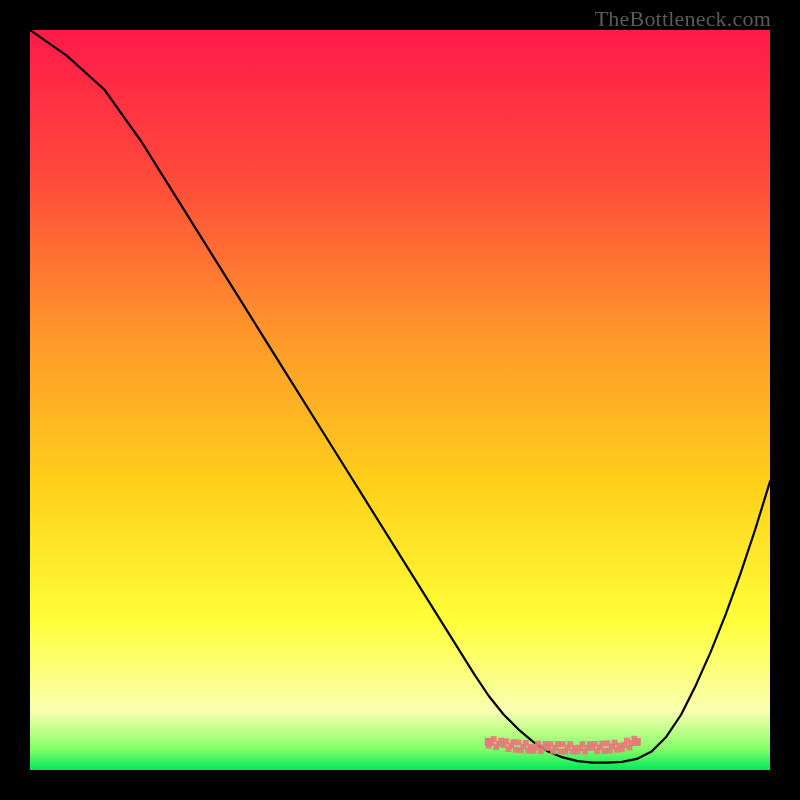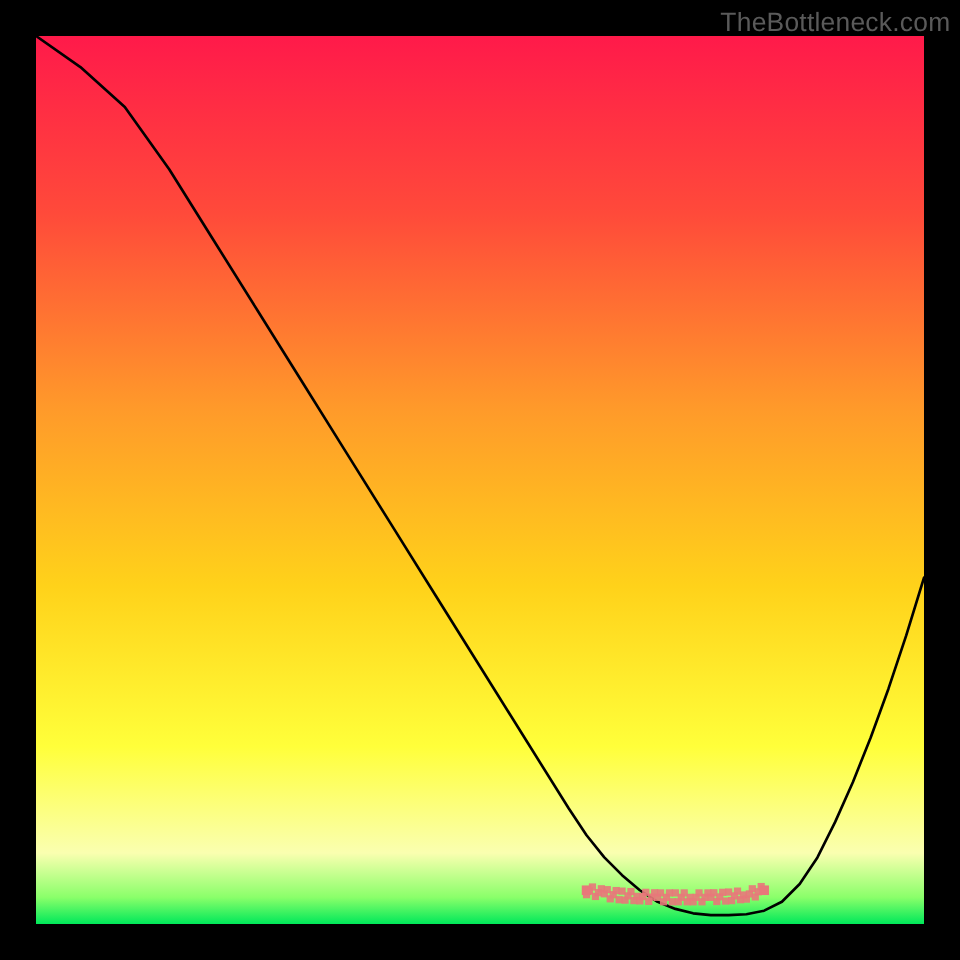--- a/index.html
+++ b/index.html
@@ -6,22 +6,22 @@
   html, body { width: 800px; height: 800px; overflow: hidden; background: #000; }
   .container {
     position: relative;
     width: 800px;
     height: 800px;
     background: #000;
   }
   .watermark {
     position: absolute;
     top: 6px;
-    right: 8px;
-    font-family: Liberation Sans, sans-serif;
+    right: 29px;
+    font-family: Liberation Serif, serif;
     font-size: 22px;
     font-weight: 500;
     color: #5a5a5a;
     letter-spacing: 0.2px;
     z-index: 10;
   }
   .plot-area {
     position: absolute;
     left: 30px;
     top: 30px;

